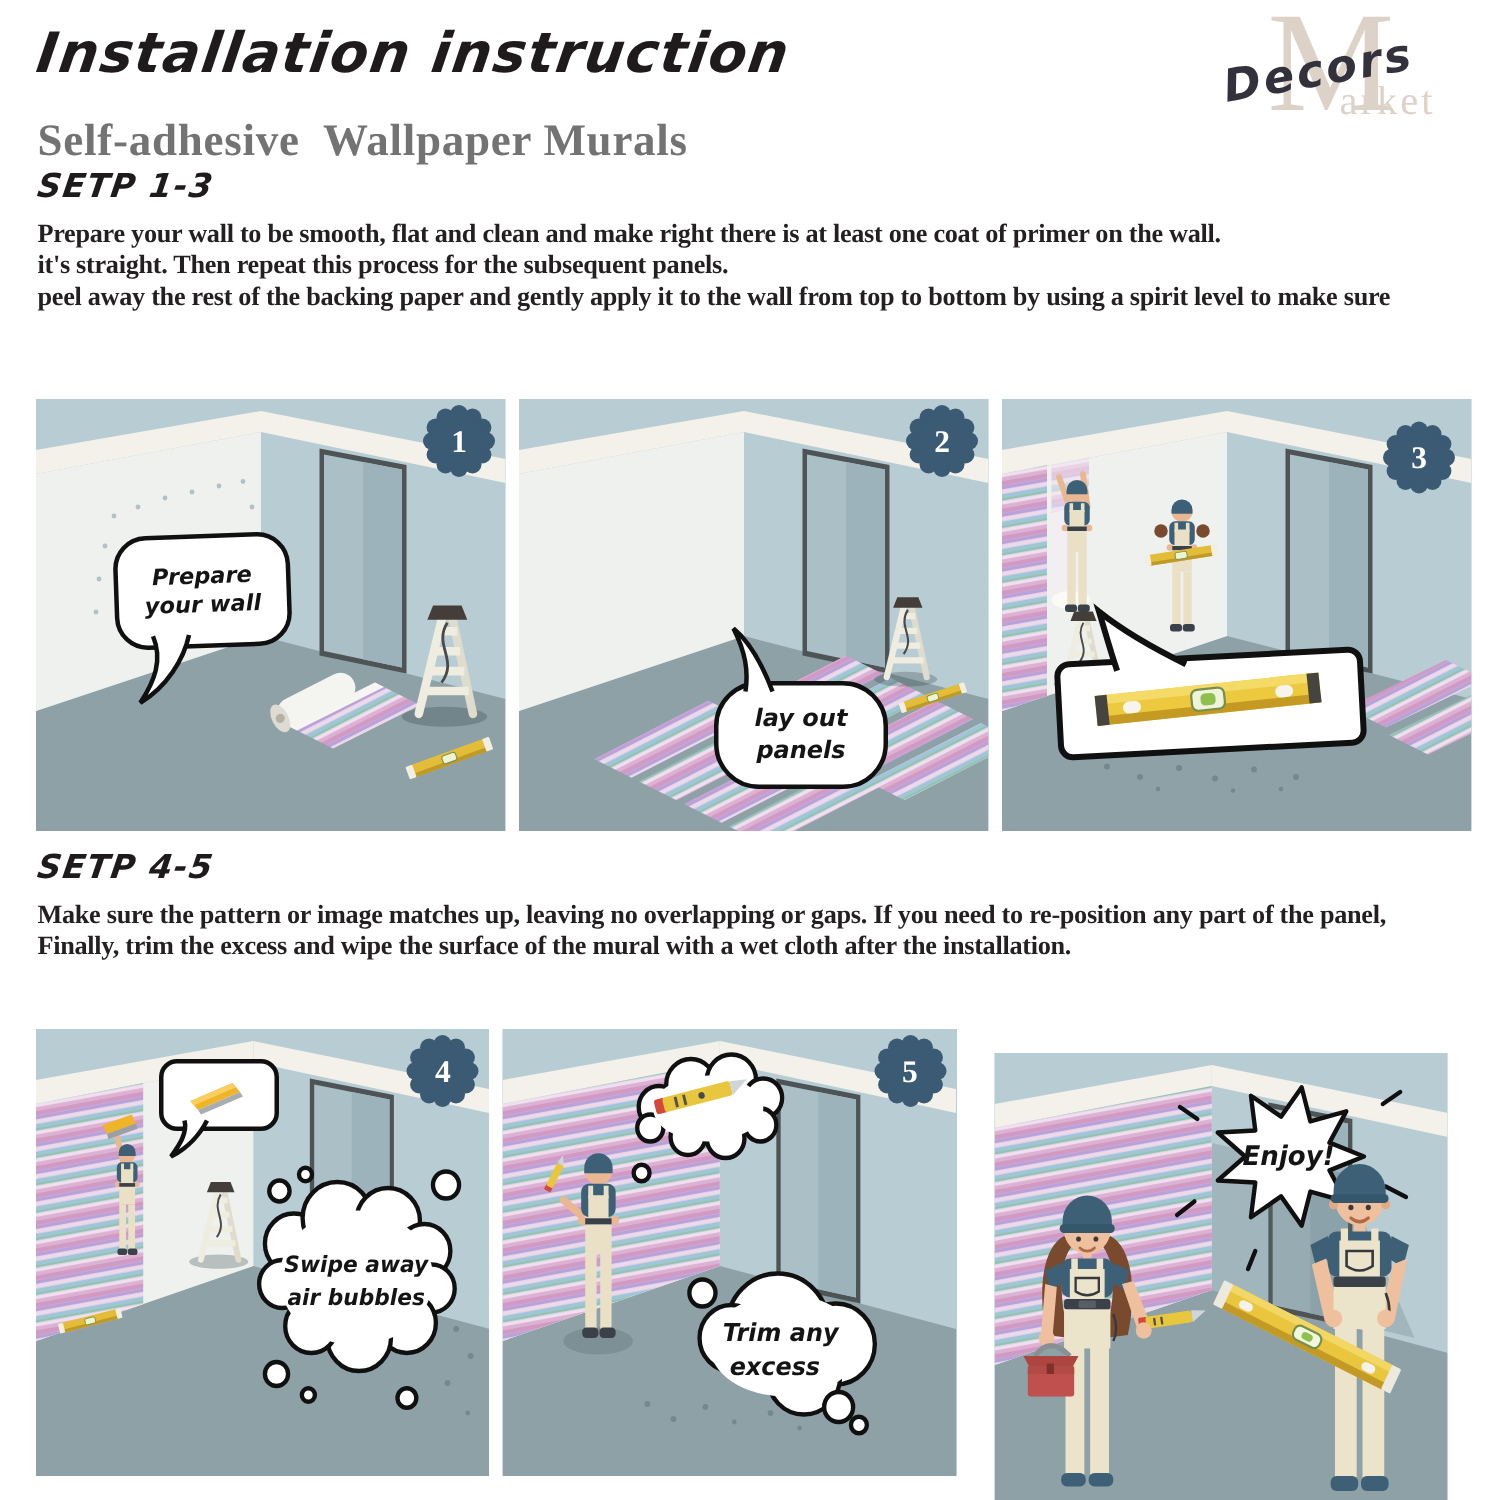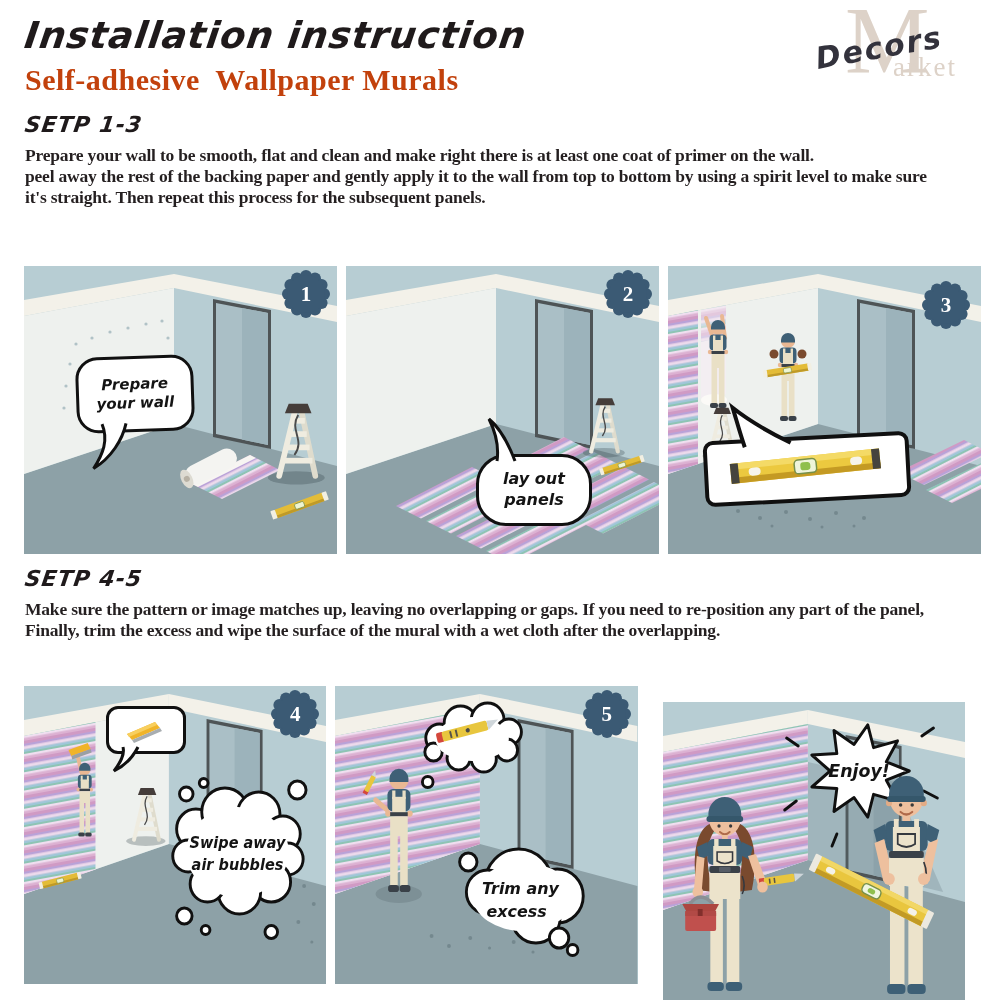--- a/index.html
+++ b/index.html
@@ -3,21 +3,21 @@
 <meta charset="utf-8">
 <style>
   html,body{margin:0;padding:0;background:#ffffff;}
   body{width:1000px;height:1000px;position:relative;overflow:hidden;
        font-family:"Liberation Serif",serif;color:#241f20;}
 
   
   .header{position:absolute;left:25px;top:14px;width:950px;}
   .title{font:800 italic 37px "DejaVu Sans",sans-serif;color:#1f1a1b;
          transform:skewX(-8deg);transform-origin:left;letter-spacing:1px;}
-  .subtitle{font:700 30px "Liberation Serif",serif;color:#c2410c;margin-top:6px;
+  .subtitle{font:700 30px "Liberation Serif",serif;color:#737373;margin-top:20px;
             letter-spacing:.5px;white-space:pre;}
   .logo{position:absolute;right:0px;top:-2px;width:160px;height:80px;}
   .logo-m{position:absolute;left:30px;top:-26px;font:400 95px "Liberation Serif",serif;color:#ddd2c8;}
   .logo-script{position:absolute;left:0px;top:18px;font:700 italic 30px "DejaVu Sans",sans-serif;
                color:#33323c;transform:rotate(-10deg);letter-spacing:2px;}
   .logo-rest{position:absolute;left:78px;top:40px;font:400 27px "Liberation Serif",serif;color:#ddd2c8;letter-spacing:2px;text-align:center;}
 
   
   .section{position:absolute;left:25px;width:960px;}
   .sec1{top:112px;} .sec2{top:566px;}
@@ -138,22 +138,22 @@
   <div class="logo">
     <span class="logo-m">M</span>
     <span class="logo-script">Decors</span>
     <span class="logo-rest">arket</span>
   </div>
 </div>
 
 <div class="section sec1">
   <div class="sec-head">SETP 1-3</div>
   <div class="line">Prepare your wall to be smooth, flat and clean and make right there is at least one coat of primer on the wall.</div>
+  <div class="line">it's straight. Then repeat this process for the subsequent panels.</div>
   <div class="line">peel away the rest of the backing paper and gently apply it to the wall from top to bottom by using a spirit level to make sure</div>
-  <div class="line">it's straight. Then repeat this process for the subsequent panels.</div>
 </div>
 
 <div class="row row1">
 
   <figure class="panel" style="margin:0">
     <svg class="scene" viewBox="0 0 313 288" preserveAspectRatio="none">
       <use href="#roomStd"></use>
       <g fill="rgba(125,155,165,.55)">
         <circle cx="52" cy="78" r="1.6"></circle>
           <circle cx="68" cy="72" r="1.6"></circle>
@@ -271,21 +271,21 @@
         </g>
       </svg>
     </div>
     <div class="badge" style="top:20px;right:16px">3</div>
   </figure>
 </div>
 
 <div class="section sec2">
   <div class="sec-head">SETP 4-5</div>
   <div class="line">Make sure the pattern or image matches up, leaving no overlapping or gaps. If you need to re-position any part of the panel,</div>
-  <div class="line">Finally, trim the excess and wipe the surface of the mural with a wet cloth after the overlapping.</div>
+  <div class="line">Finally, trim the excess and wipe the surface of the mural with a wet cloth after the installation.</div>
 </div>
 
 <div class="row row2">
 
   <figure class="panel" style="margin:0">
     <svg class="scene" viewBox="0 0 313 298" preserveAspectRatio="none">
       <use href="#roomStd"></use>
       <polygon points="0,50 74,36 74,183.5 0,208" fill="url(#wpW)"></polygon>
       <use href="#ladder" transform="translate(103,98) scale(0.68)"></use>
       <g>

